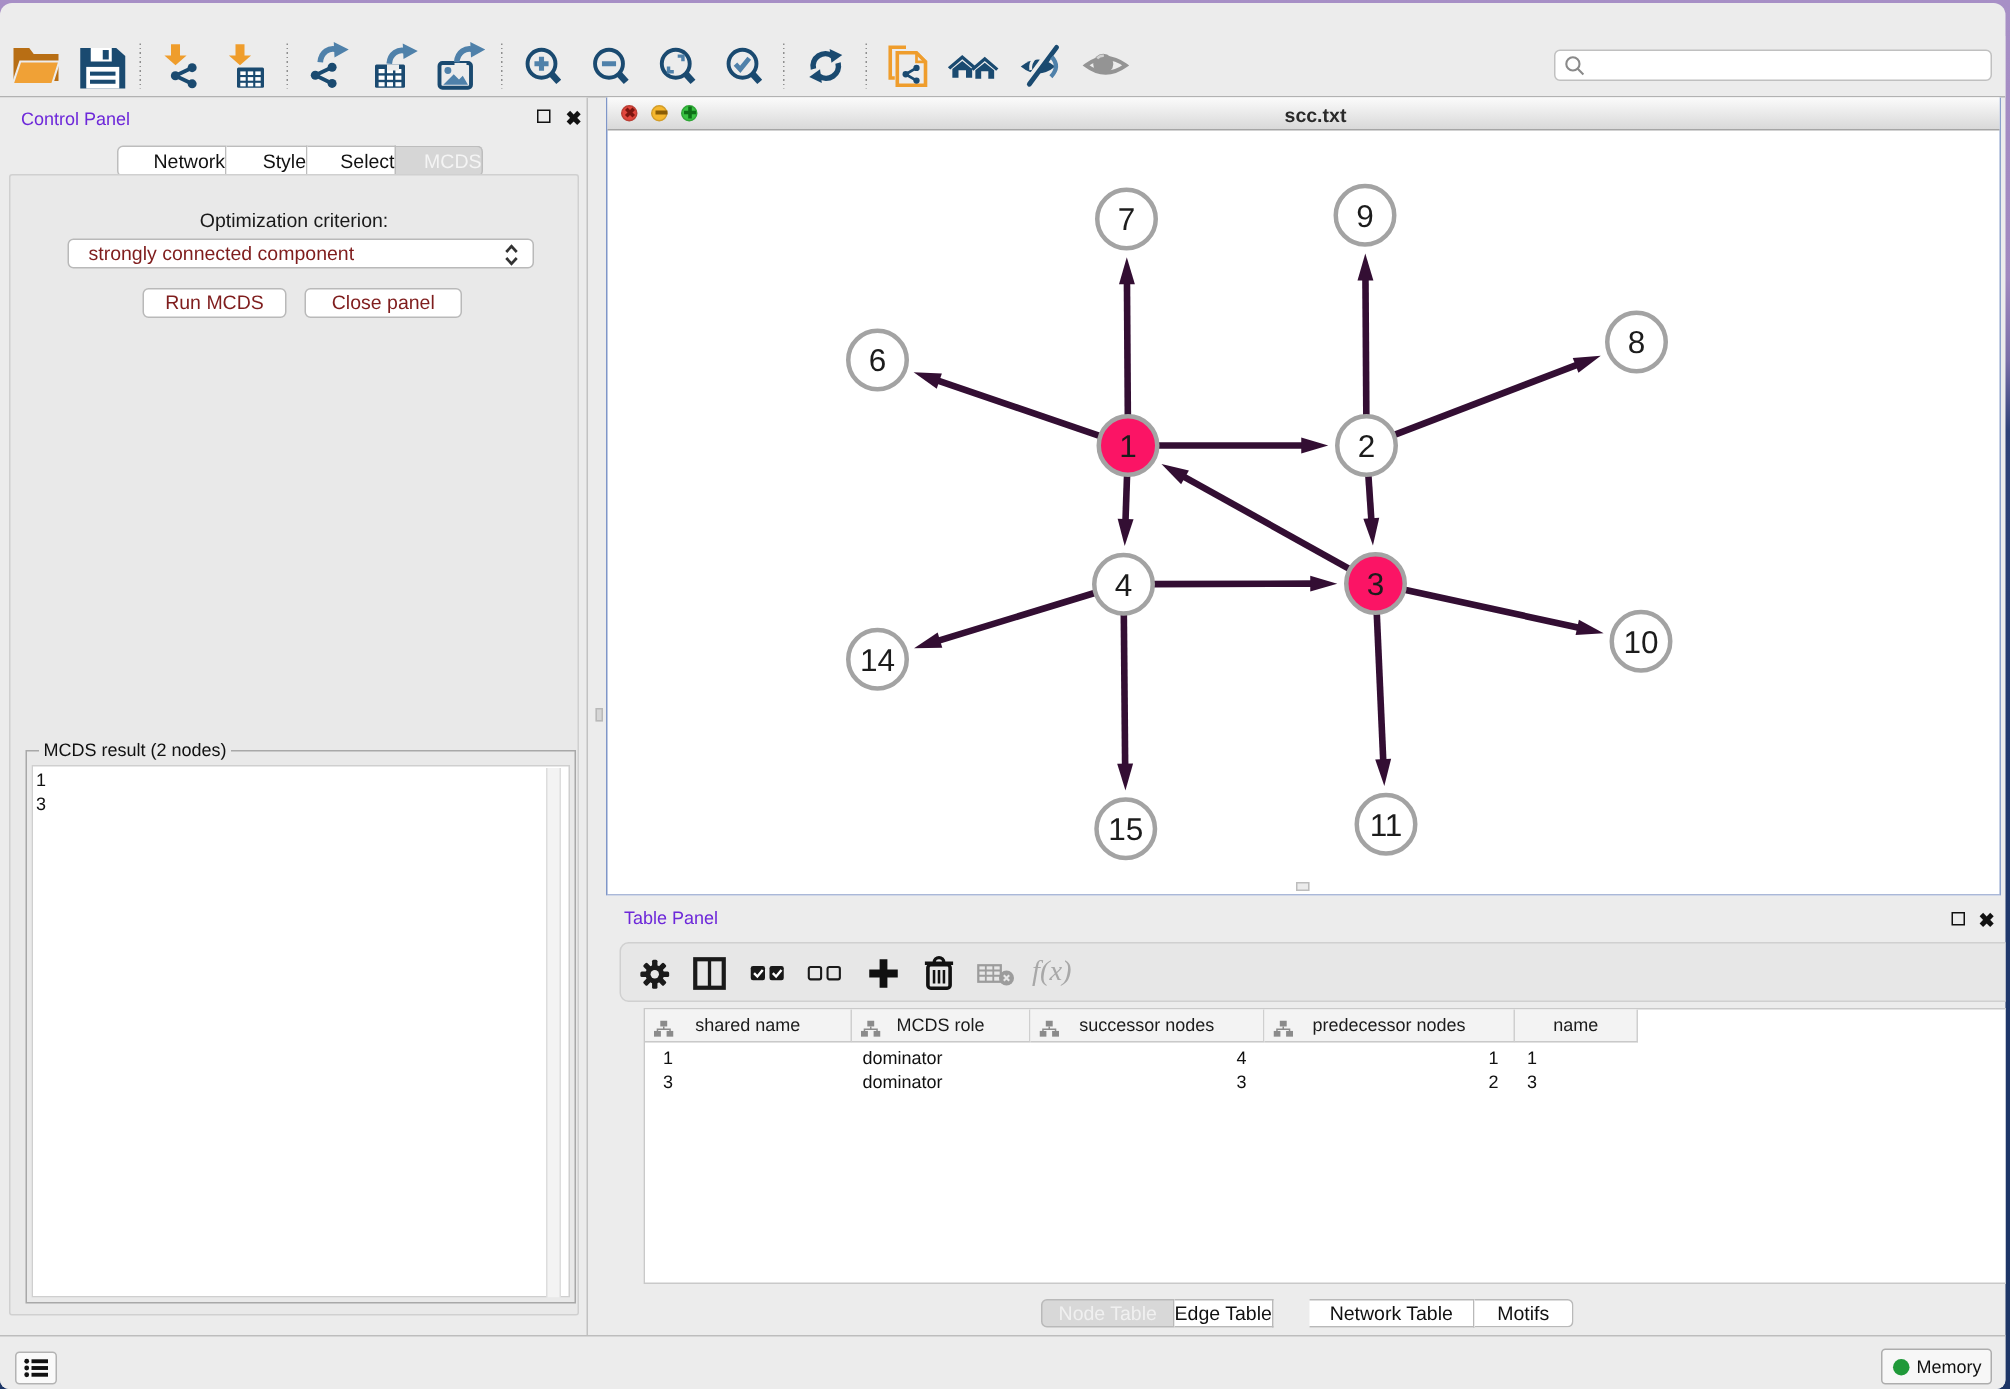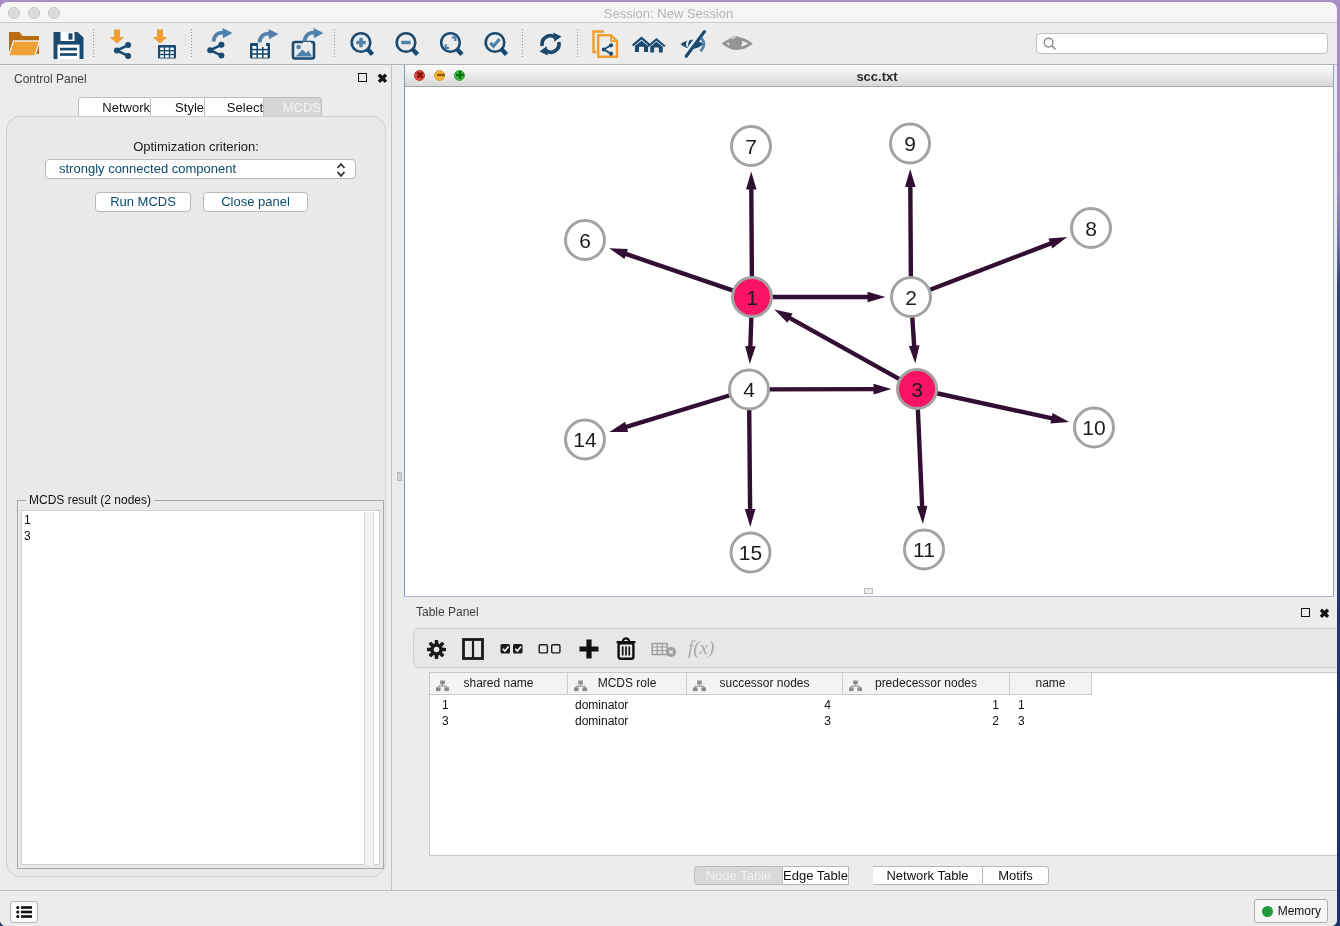--- a/index.html
+++ b/index.html
@@ -10,32 +10,32 @@
   border-bottom:1px solid #cccccc; border-radius:8px 8px 0 0; }
 .dot { position:absolute; top:5px; width:12px; height:12px; border-radius:50%;
   background:#dcdcdc; border:1px solid #c5c5c5; }
 .apptitle { position:absolute; top:4px; width:100%; text-align:center; font-size:13px; color:#b4b4b4; }
 .toolbar { position:absolute; left:0; top:22px; width:100%; height:41px; background:#ececec;
   border-bottom:1px solid #b2b2b2; }
 .tsep { position:absolute; top:5px; height:30px; width:1px;
   background-image:repeating-linear-gradient(180deg,#8f8f8f 0 1px,transparent 1px 3px); }
 .search { position:absolute; left:1036px; top:9px; width:292px; height:21px; background:#fff;
   border:1px solid #c0c0c0; border-radius:4px; }
-.panel-title { font-size:12px; color:#404040; }
+.panel-title { font-size:12px; color:#6d28d9; }
 .float-ic { position:absolute; width:9px; height:9px; border:1.6px solid #111; background:transparent; }
 .x-ic { position:absolute; font-size:13px; font-weight:bold; color:#111; line-height:10px; }
 
 #cp { position:absolute; left:0; top:63px; width:392px; height:825px; background:#ececec;
   border-right:1px solid #c2c2c2; }
 .tab { position:absolute; top:32px; height:21px; background:#fff; border:1px solid #bdbdbd;
   font-size:13px; color:#111; text-align:right; line-height:19px; }
 #cpbox { position:absolute; left:6px; top:51px; width:380px; height:761px; background:#e9e9e9;
-  border:1px solid #d0d0d0; border-radius:14px; }
+  border:1px solid #d0d0d0; border-radius:2px; }
 .btn { position:absolute; height:20px; background:#fff; border:1px solid #b9b9b9; border-radius:4px;
-  font-size:13px; color:#0c4a6e; text-align:center; line-height:18px; }
+  font-size:13px; color:#7f1d1d; text-align:center; line-height:18px; }
 #fieldset { position:absolute; left:10px; top:383px; width:367px; height:369px; border:1px solid #a8a8a8; }
 #mcds-white { position:absolute; left:3px; top:9px; width:359px; height:355px; background:#fff; border:1px solid #cfcfcf; }
 
 #nw { position:absolute; left:404px; top:63px; width:930px; height:532px;
   border-left:1px solid #7f96c8; border-right:1px solid #8aa0cc; border-bottom:1px solid #aab8d8;
   background:#fff; }
 #nwtitle { position:absolute; left:0; top:0; width:100%; height:22px;
   background:linear-gradient(180deg,#fbfbfb,#d9d9d9); border-bottom:1px solid #a5a5a5; }
 .tl { position:absolute; top:5px; width:11px; height:11px; border-radius:50%; }
 
@@ -47,26 +47,20 @@
 .hcell { position:absolute; top:0; height:22px; background:#f3f3f3; border-right:1px solid #cfcfcf;
   border-bottom:1px solid #c9c9c9; text-align:center; line-height:21px; color:#1b1b1b; }
 .cell { position:absolute; height:16px; line-height:16px; color:#111; }
 .btab { position:absolute; top:265px; height:19px; border:1px solid #b9b9b9; background:#fff;
   font-size:13px; color:#111; text-align:center; line-height:17px; }
 
 #status { position:absolute; left:0; top:888px; width:100%; height:36px; background:#ececec;
   border-top:1px solid #bdbdbd; }
 </style></head><body>
 <div id="win">
-  <div class="titlebar">
-    <div class="dot" style="left:8px"></div>
-      <div class="dot" style="left:28px"></div>
-      <div class="dot" style="left:48px"></div>
-    <div class="apptitle">Session: New Session</div>
-  </div>
   <div class="toolbar">
       <svg width="1340" height="44" viewBox="0 0 1340 44" style="position:absolute;left:0;top:-2px">
         <g transform="translate(9,10)">
 <path d="M0 0 L10.5 0 L13.5 4 L30 4 L30 22 L0 22 Z" fill="#b86e14"></path>
 <path d="M4.5 9 L30.5 9 L25.8 24 L-0.5 24 Z" fill="#f0a136" stroke="#ececec" stroke-width="1.4"></path>
 </g>
         <g transform="translate(53.5,10) scale(1,0.9)">
 <path d="M0 0 H24 L30 6 V30 H0 Z" fill="#1a4a70"></path>
 <path d="M7 0 h14 v10 h-14 z" fill="#fff"></path>
           <rect x="15" y="1.5" width="4" height="7" fill="#1a4a70"></rect>

